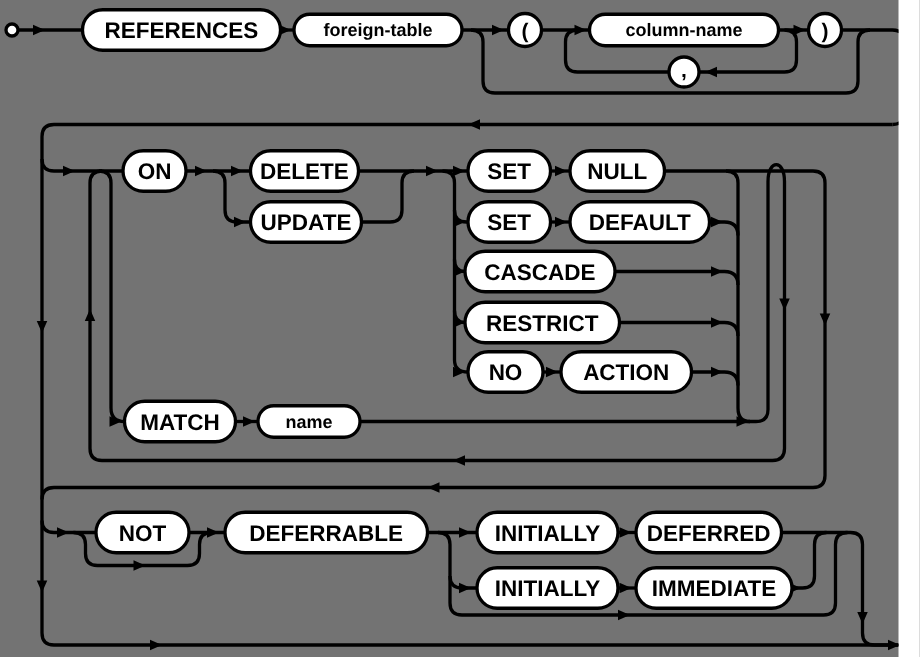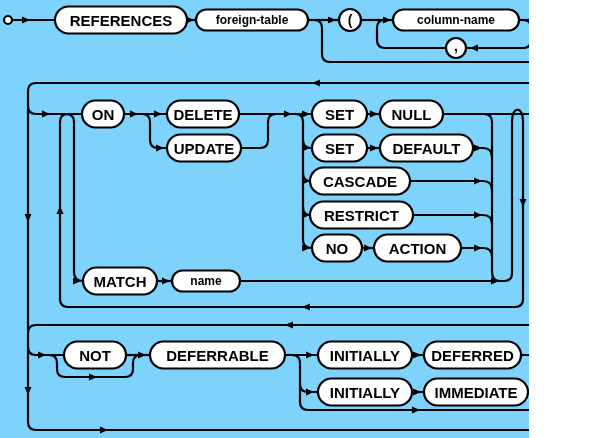--- a/index.html
+++ b/index.html
@@ -1,16 +1,16 @@
 <!DOCTYPE html>
 <html><head>
 <meta charset="utf-8">
 <style>
   html,body{margin:0;padding:0;background:#fff;}
-  .stage{position:relative;width:529px;height:438px;background:#7dd3fc;overflow:hidden;
+  .stage{position:relative;width:599px;height:438px;background:#737373;overflow:hidden;
          font-family:"Liberation Sans","DejaVu Sans",sans-serif;}
   svg{display:block}
   .rail{stroke:#000;stroke-width:2.2;fill:none;}
   .node{stroke:#000;stroke-width:2.2;fill:#fff;}
   .ah{fill:#000;stroke:none;}
   .kw{font-family:"Liberation Sans","DejaVu Sans",sans-serif;font-weight:bold;font-size:15px;
       text-anchor:middle;fill:#000;}
   .nt{font-family:"Liberation Sans","DejaVu Sans",sans-serif;font-weight:bold;font-size:12px;
       text-anchor:middle;fill:#000;}
   .pn{font-family:"Liberation Sans","DejaVu Sans",sans-serif;font-weight:bold;font-size:14px;

